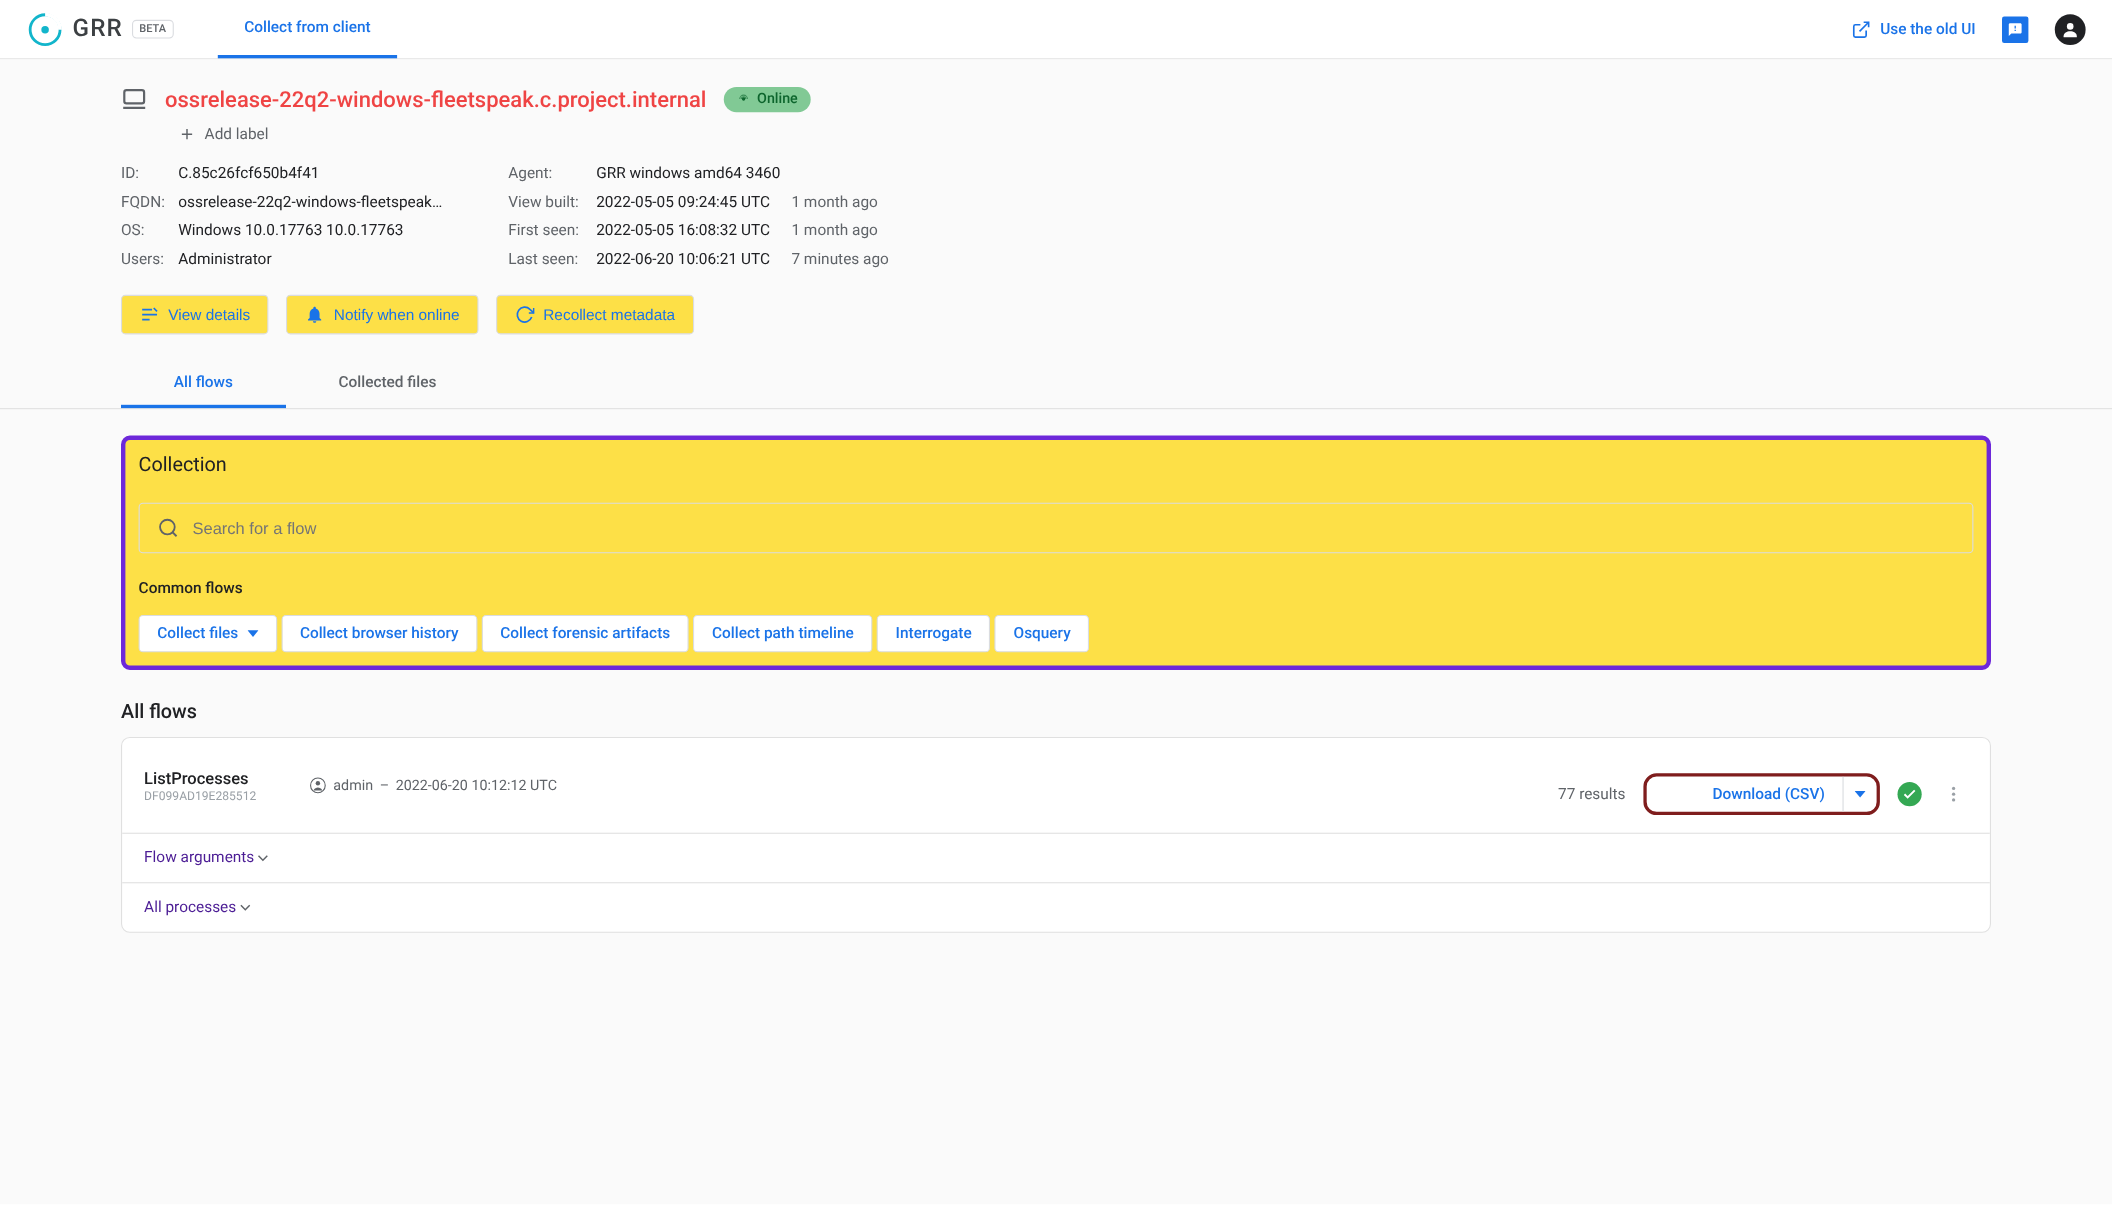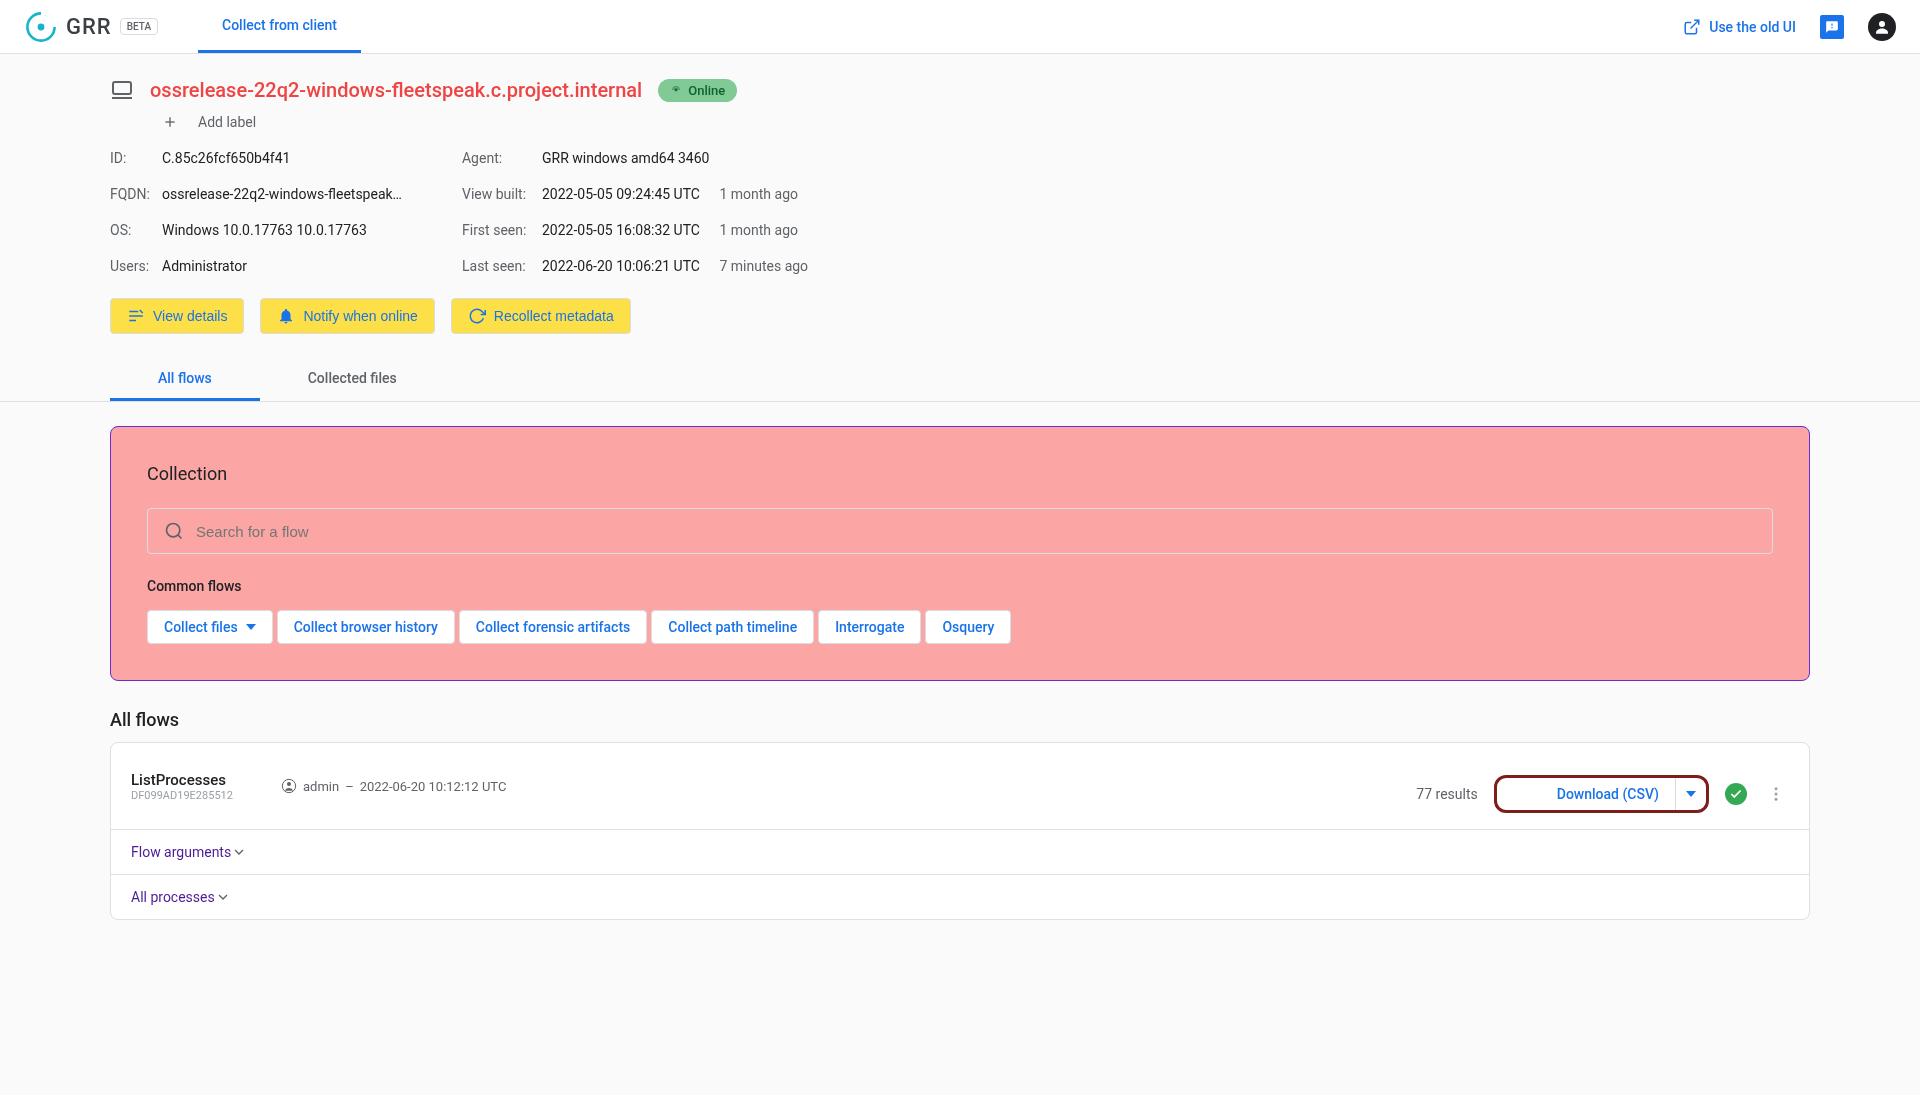--- a/index.html
+++ b/index.html
@@ -14,35 +14,35 @@
 .nav-tab.active { color: #1a73e8; border-bottom-color: #1a73e8; }
 .header-right { margin-left: auto; display: flex; align-items: center; gap: 24px; }
 .old-ui-link { display: flex; align-items: center; gap: 8px; color: #1a73e8; font-weight: 500; cursor: pointer; }
 .feedback-btn { width: 24px; height: 24px; background: #1a73e8; border-radius: 2px; display: flex; align-items: center; justify-content: center; cursor: pointer; }
 .user-avatar { width: 28px; height: 28px; background: #202124; border-radius: 50%; display: flex; align-items: center; justify-content: center; cursor: pointer; }
 .main { padding: 24px 110px 40px; background: #fafafa; min-height: calc(100vh - 60px); }
 .client-header { display: flex; align-items: center; gap: 16px; margin-bottom: 12px; }
 .client-host { font-size: 20px; font-weight: 500; color: #ef4444; }
 .online-chip { display: inline-flex; align-items: center; gap: 6px; background: #81c995; color: #0d652d; padding: 4px 12px; border-radius: 16px; font-size: 13px; font-weight: 500; }
 .online-dot { display: inline-flex; }
-.add-label { display: inline-flex; align-items: center; gap: 20px; margin-left: 52px; margin-bottom: 20px; color: #5f6368; cursor: pointer; font-size: 14px; }
+.add-label { display: inline-flex; align-items: center; gap: 8px; margin-left: 52px; margin-bottom: 20px; color: #5f6368; cursor: pointer; font-size: 14px; }
 .info-grid { display: flex; gap: 60px; margin-left: 0; margin-bottom: 24px; }
-.info-col { display: flex; flex-direction: column; gap: 20px; }
+.info-col { display: flex; flex-direction: column; gap: 10px; }
 .info-row { display: flex; gap: 8px; font-size: 14px; }
 .info-label { color: #5f6368; min-width: 44px; }
 .info-label-2 { color: #5f6368; min-width: 72px; }
 .info-value { color: #202124; }
 .info-rel { color: #5f6368; }
 .fqdn-val { max-width: 240px; white-space: nowrap; overflow: hidden; text-overflow: ellipsis; display: inline-block; }
 .action-row { display: flex; gap: 16px; margin-bottom: 24px; }
 .outline-btn { display: inline-flex; align-items: center; gap: 8px; border: 1px solid #dadce0; background: #fde047; color: #1a73e8; padding: 8px 16px; border-radius: 4px; font-weight: 500; cursor: pointer; font-size: 14px; }
 .sub-tabs { display: flex; border-bottom: 1px solid #e0e0e0; margin: 0 -110px 24px; padding: 0 110px; }
 .sub-tab { padding: 12px 48px; color: #5f6368; font-weight: 500; cursor: pointer; border-bottom: 3px solid transparent; }
 .sub-tab.active { color: #1a73e8; border-bottom-color: #1a73e8; }
-.card { background: #fca5a5; border: 1px solid #6d28d9; border-radius: 8px; padding: 36px; }
+.card { background: #fde047; border: 4px solid #6d28d9; border-radius: 8px; padding: 12px; }
 .card-title { font-size: 18px; font-weight: 400; margin-bottom: 24px; }
 .search-box { display: flex; align-items: center; border: 1px solid #dadce0; border-radius: 4px; padding: 12px 16px; margin-bottom: 24px; }
 .search-input { border: none; outline: none; flex: 1; font-size: 15px; color: #5f6368; background: transparent; }
 .flow-group-label { font-size: 14px; font-weight: 500; margin-bottom: 16px; }
 .flow-chips { display: flex; gap: 4px; flex-wrap: wrap; }
 .flow-chip { display: inline-flex; align-items: center; gap: 8px; border: 1px solid #dadce0; background: #fff; color: #1a73e8; padding: 8px 16px; border-radius: 4px; font-weight: 500; cursor: pointer; font-size: 14px; }
 .section-heading { font-size: 18px; font-weight: 500; margin: 28px 0 12px 0; }
 .flow-item { background: #fff; border: 1px solid #e0e0e0; border-radius: 8px; overflow: hidden; }
 .flow-main { display: flex; align-items: center; padding: 16px 20px; gap: 20px; }
 .flow-name-col { display: flex; flex-direction: column; min-width: 130px; }

